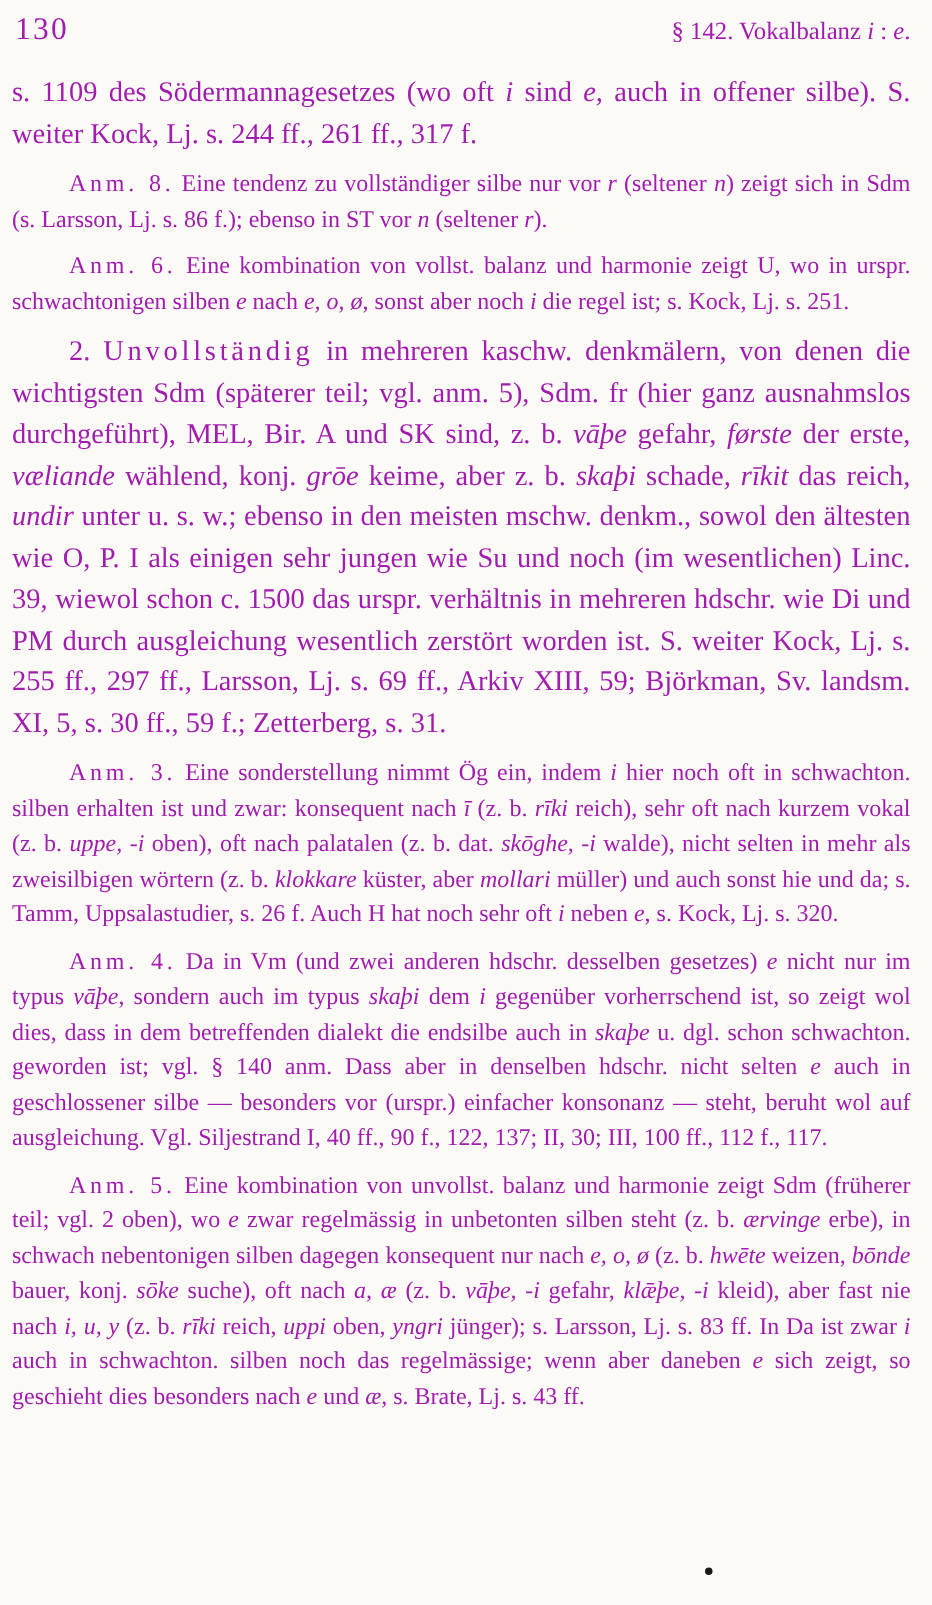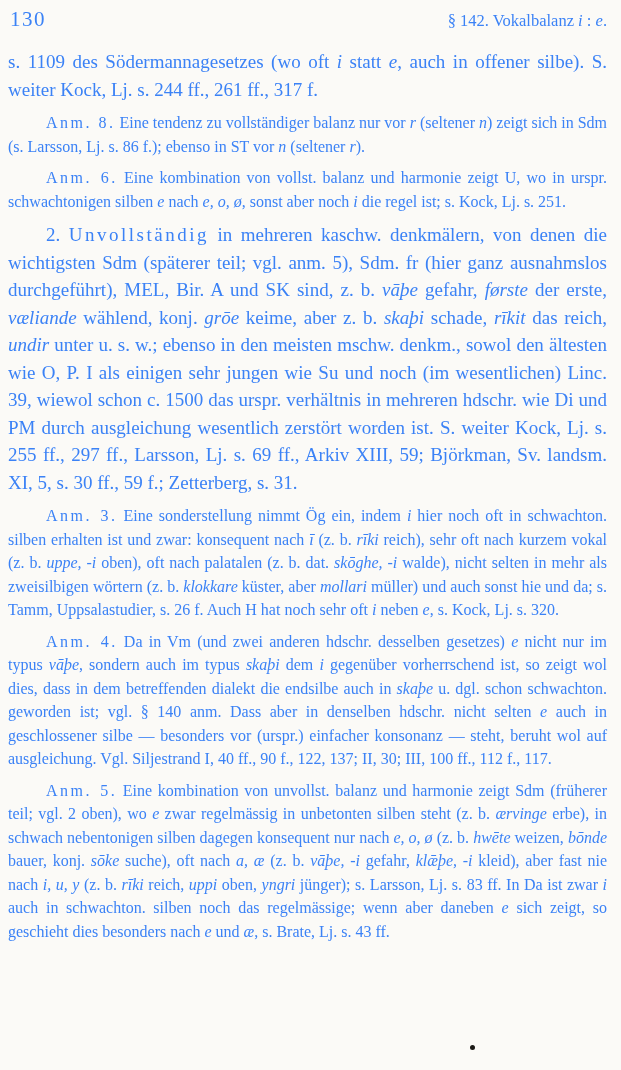--- a/index.html
+++ b/index.html
@@ -25,28 +25,28 @@
   .sperr { letter-spacing: 2.5px; }
   i { font-style: italic; }
   .speck {
     position: absolute; left: 470px; top: 1045px;
     width: 5px; height: 5px; border-radius: 50%; background: #1b1916;
   }
 </style>
 </head>
 <body>
 
-<div class="page" style="background: rgb(251, 250, 247); color: #3b82f6;">
+<div class="page" style="background: rgb(251, 250, 247); color: #a21caf;">
   <header class="page-head">
     <span class="pageno">130</span>
     <span class="running-title"><span>§ 142.  Vokalbalanz </span><i>i</i><span> : </span><i>e</i><span>.</span></span>
   </header>
   <main class="text-col">
-      <p class="block body"><span>s. 1109 des Södermannagesetzes (wo oft </span><i>i</i><span> statt </span><i>e</i><span>, auch in offener silbe).  S. weiter Kock, Lj. s. 244 ff., 261 ff., 317 f.</span></p>
-      <p class="block anm indent"><span class="sperr">Anm. 8.</span><span>  Eine tendenz zu vollständiger balanz nur vor </span><i>r</i><span> (seltener </span><i>n</i><span>) zeigt sich in Sdm (s. Larsson, Lj. s. 86 f.); ebenso in ST vor </span><i>n</i><span> (seltener </span><i>r</i><span>).</span></p>
+      <p class="block body"><span>s. 1109 des Södermannagesetzes (wo oft </span><i>i</i><span> sind </span><i>e</i><span>, auch in offener silbe).  S. weiter Kock, Lj. s. 244 ff., 261 ff., 317 f.</span></p>
+      <p class="block anm indent"><span class="sperr">Anm. 8.</span><span>  Eine tendenz zu vollständiger silbe nur vor </span><i>r</i><span> (seltener </span><i>n</i><span>) zeigt sich in Sdm (s. Larsson, Lj. s. 86 f.); ebenso in ST vor </span><i>n</i><span> (seltener </span><i>r</i><span>).</span></p>
       <p class="block anm indent"><span class="sperr">Anm. 6.</span><span>  Eine kombination von vollst. balanz und harmonie zeigt U, wo in urspr. schwachtonigen silben </span><i>e</i><span> nach </span><i>e, o, ø</i><span>, sonst aber noch </span><i>i</i><span> die regel ist; s. Kock, Lj. s. 251.</span></p>
       <p class="block body indent"><span>2. </span><span class="sperr">Unvollständig</span><span> in mehreren kaschw. denkmälern, von denen die wichtigsten Sdm (späterer teil; vgl. anm. 5), Sdm. fr (hier ganz ausnahmslos durchgeführt), MEL, Bir. A und SK sind, z. b. </span><i>vāþe</i><span> gefahr, </span><i>første</i><span> der erste, </span><i>væliande</i><span> wählend, konj. </span><i>grōe</i><span> keime, aber z. b. </span><i>skaþi</i><span> schade, </span><i>rīkit</i><span> das reich, </span><i>undir</i><span> unter u. s. w.; ebenso in den meisten mschw. denkm., sowol den ältesten wie O, P. I als einigen sehr jungen wie Su und noch (im wesentlichen) Linc. 39, wiewol schon c. 1500 das urspr. verhältnis in mehreren hdschr. wie Di und PM durch ausgleichung wesentlich zerstört worden ist.  S. weiter Kock, Lj. s. 255 ff., 297 ff., Larsson, Lj. s. 69 ff., Arkiv XIII, 59; Björkman, Sv. landsm. XI, 5, s. 30 ff., 59 f.; Zetterberg, s. 31.</span></p>
       <p class="block anm indent"><span class="sperr">Anm. 3.</span><span>  Eine sonderstellung nimmt Ög ein, indem </span><i>i</i><span> hier noch oft in schwachton. silben erhalten ist und zwar: konsequent nach </span><i>ī</i><span> (z. b. </span><i>rīki</i><span> reich), sehr oft nach kurzem vokal (z. b. </span><i>uppe, -i</i><span> oben), oft nach palatalen (z. b. dat. </span><i>skōghe, -i</i><span> walde), nicht selten in mehr als zweisilbigen wörtern (z. b. </span><i>klokkare</i><span> küster, aber </span><i>mollari</i><span> müller) und auch sonst hie und da; s. Tamm, Uppsalastudier, s. 26 f.  Auch H hat noch sehr oft </span><i>i</i><span> neben </span><i>e</i><span>, s. Kock, Lj. s. 320.</span></p>
       <p class="block anm indent"><span class="sperr">Anm. 4.</span><span>  Da in Vm (und zwei anderen hdschr. desselben gesetzes) </span><i>e</i><span> nicht nur im typus </span><i>vāþe</i><span>, sondern auch im typus </span><i>skaþi</i><span> dem </span><i>i</i><span> gegenüber vorherrschend ist, so zeigt wol dies, dass in dem betreffenden dialekt die endsilbe auch in </span><i>skaþe</i><span> u. dgl. schon schwachton. geworden ist; vgl. § 140 anm.  Dass aber in denselben hdschr. nicht selten </span><i>e</i><span> auch in geschlossener silbe — besonders vor (urspr.) einfacher konsonanz — steht, beruht wol auf ausgleichung.  Vgl. Siljestrand I, 40 ff., 90 f., 122, 137; II, 30; III, 100 ff., 112 f., 117.</span></p>
       <p class="block anm indent"><span class="sperr">Anm. 5.</span><span>  Eine kombination von unvollst. balanz und harmonie zeigt Sdm (früherer teil; vgl. 2 oben), wo </span><i>e</i><span> zwar regelmässig in unbetonten silben steht (z. b. </span><i>ærvinge</i><span> erbe), in schwach nebentonigen silben dagegen konsequent nur nach </span><i>e, o, ø</i><span> (z. b. </span><i>hwēte</i><span> weizen, </span><i>bōnde</i><span> bauer, konj. </span><i>sōke</i><span> suche), oft nach </span><i>a, æ</i><span> (z. b. </span><i>vāþe, -i</i><span> gefahr, </span><i>klǣþe, -i</i><span> kleid), aber fast nie nach </span><i>i, u, y</i><span> (z. b. </span><i>rīki</i><span> reich, </span><i>uppi</i><span> oben, </span><i>yngri</i><span> jünger); s. Larsson, Lj. s. 83 ff.  In Da ist zwar </span><i>i</i><span> auch in schwachton. silben noch das regelmässige; wenn aber daneben </span><i>e</i><span> sich zeigt, so geschieht dies besonders nach </span><i>e</i><span> und </span><i>æ</i><span>, s. Brate, Lj. s. 43 ff.</span></p>
     </main>
   <span class="speck"></span>
 </div>
 
 </body></html>

